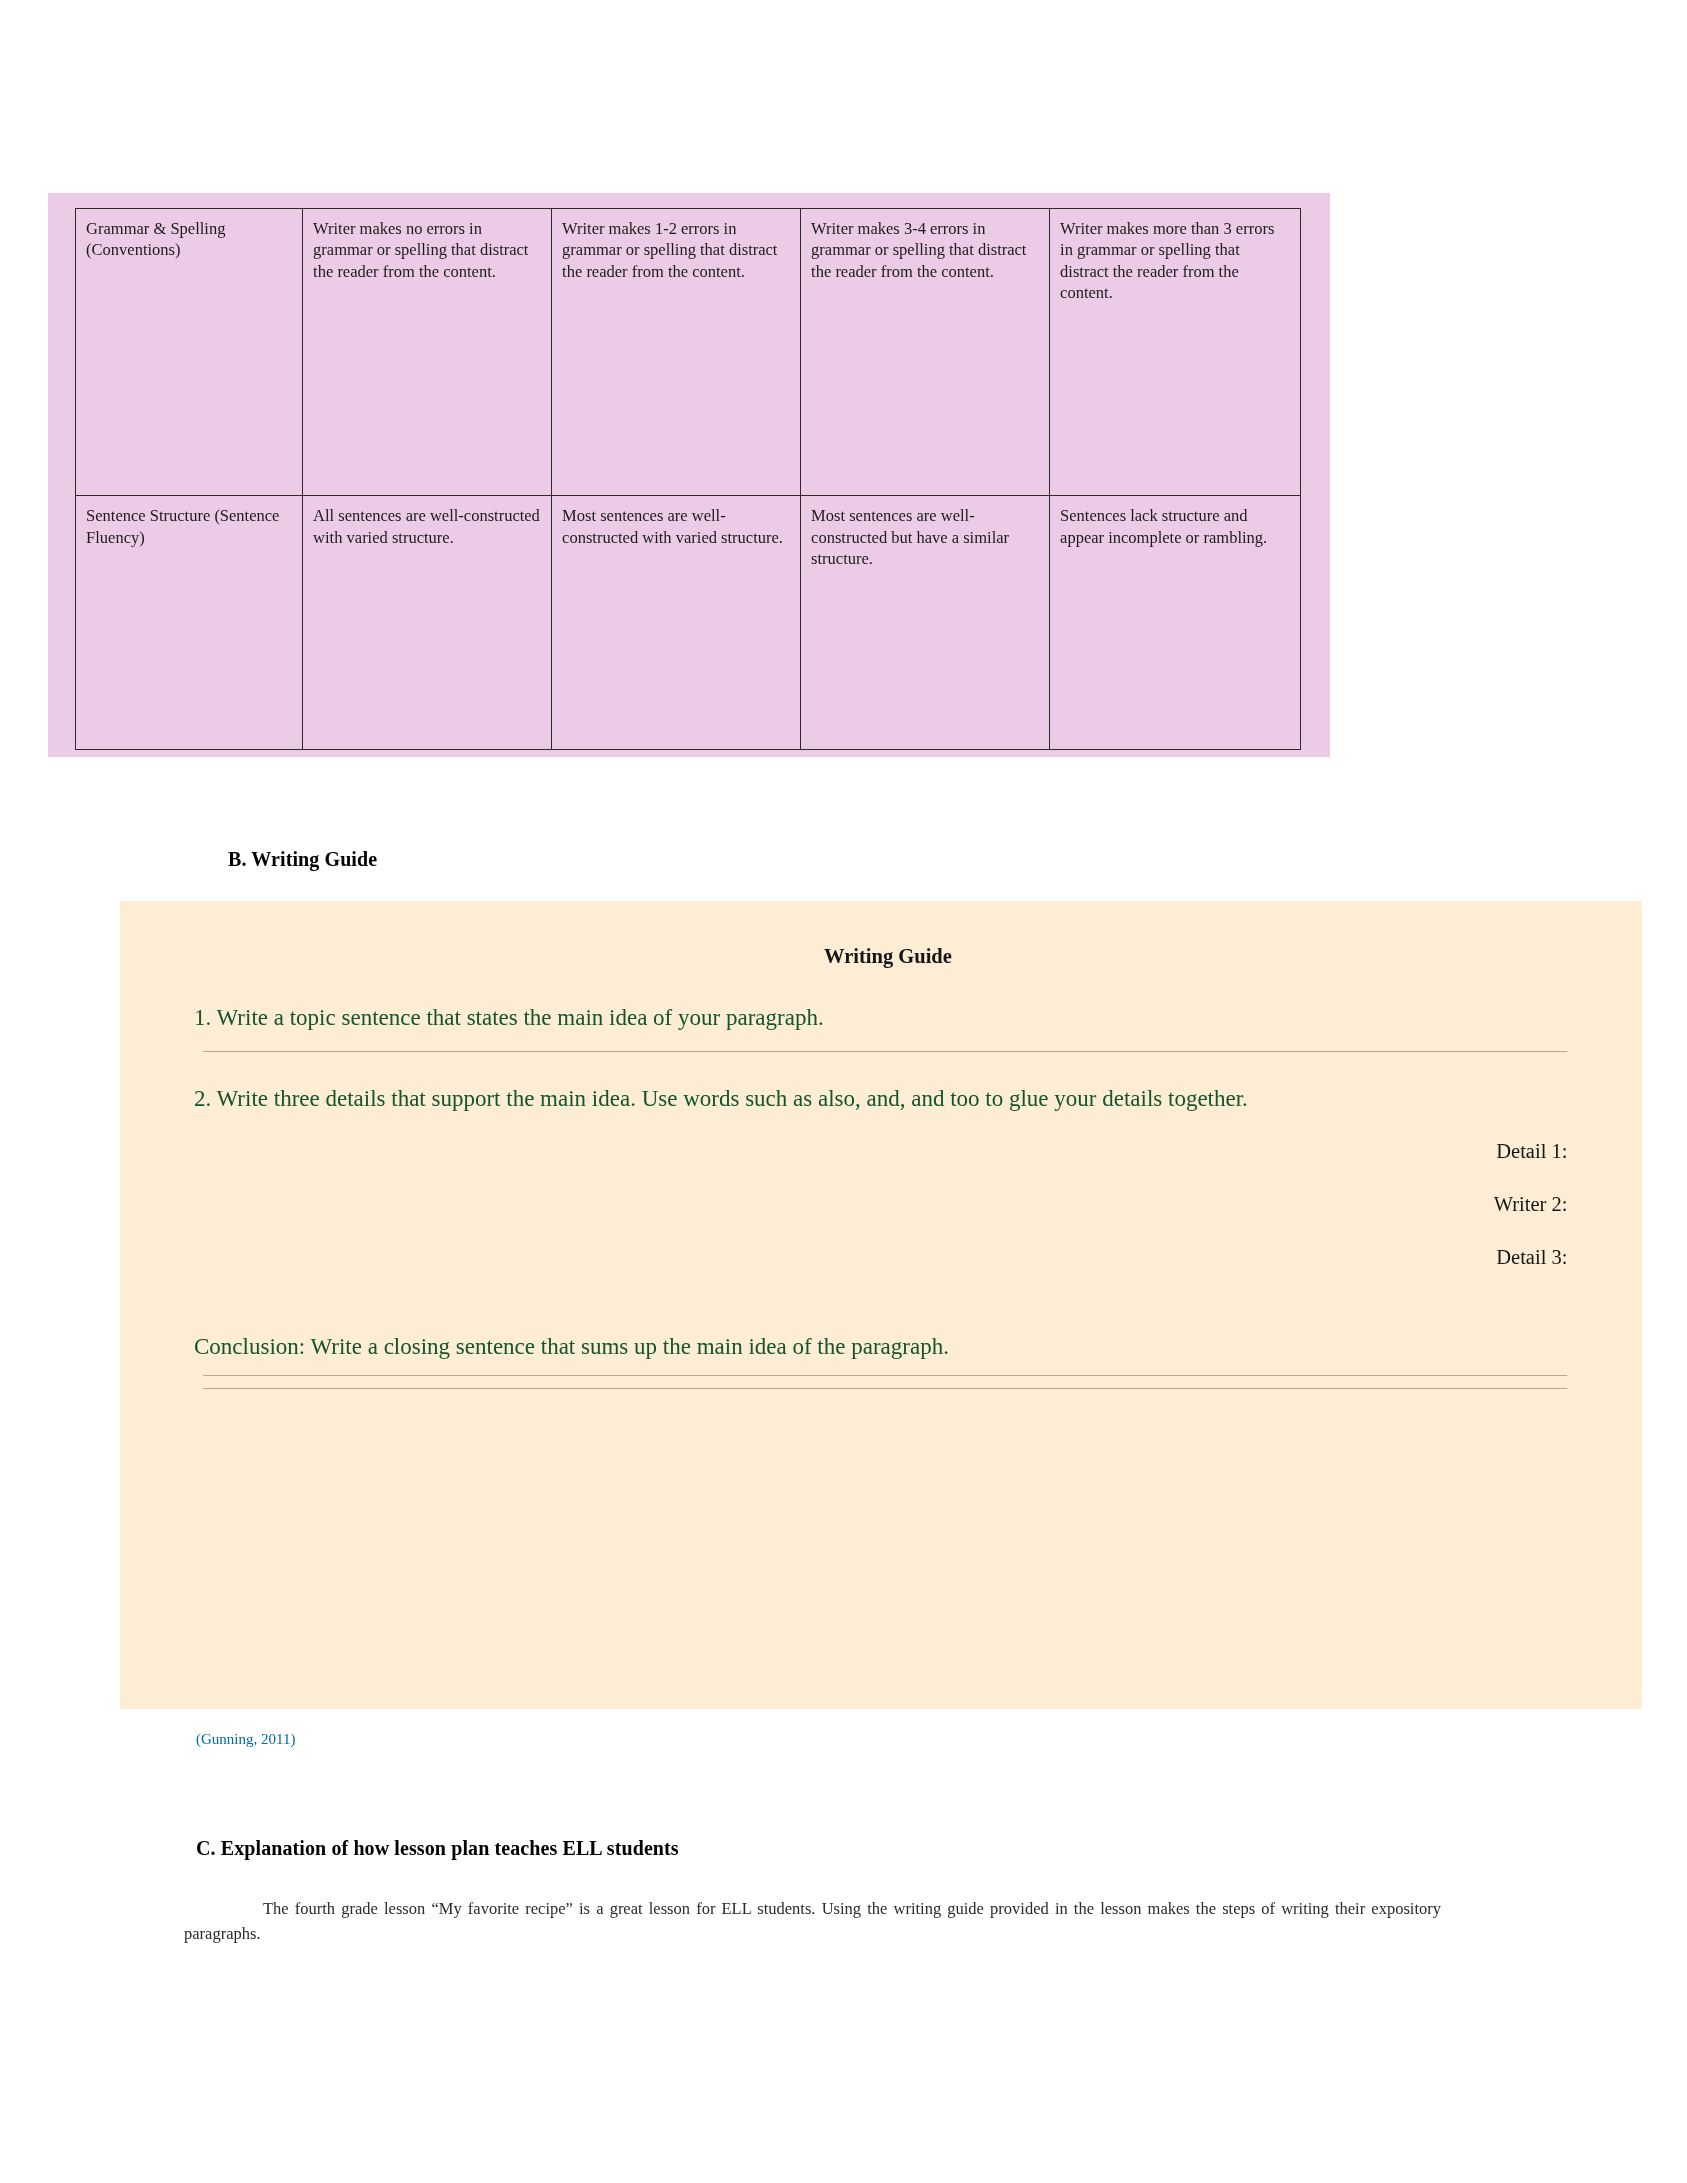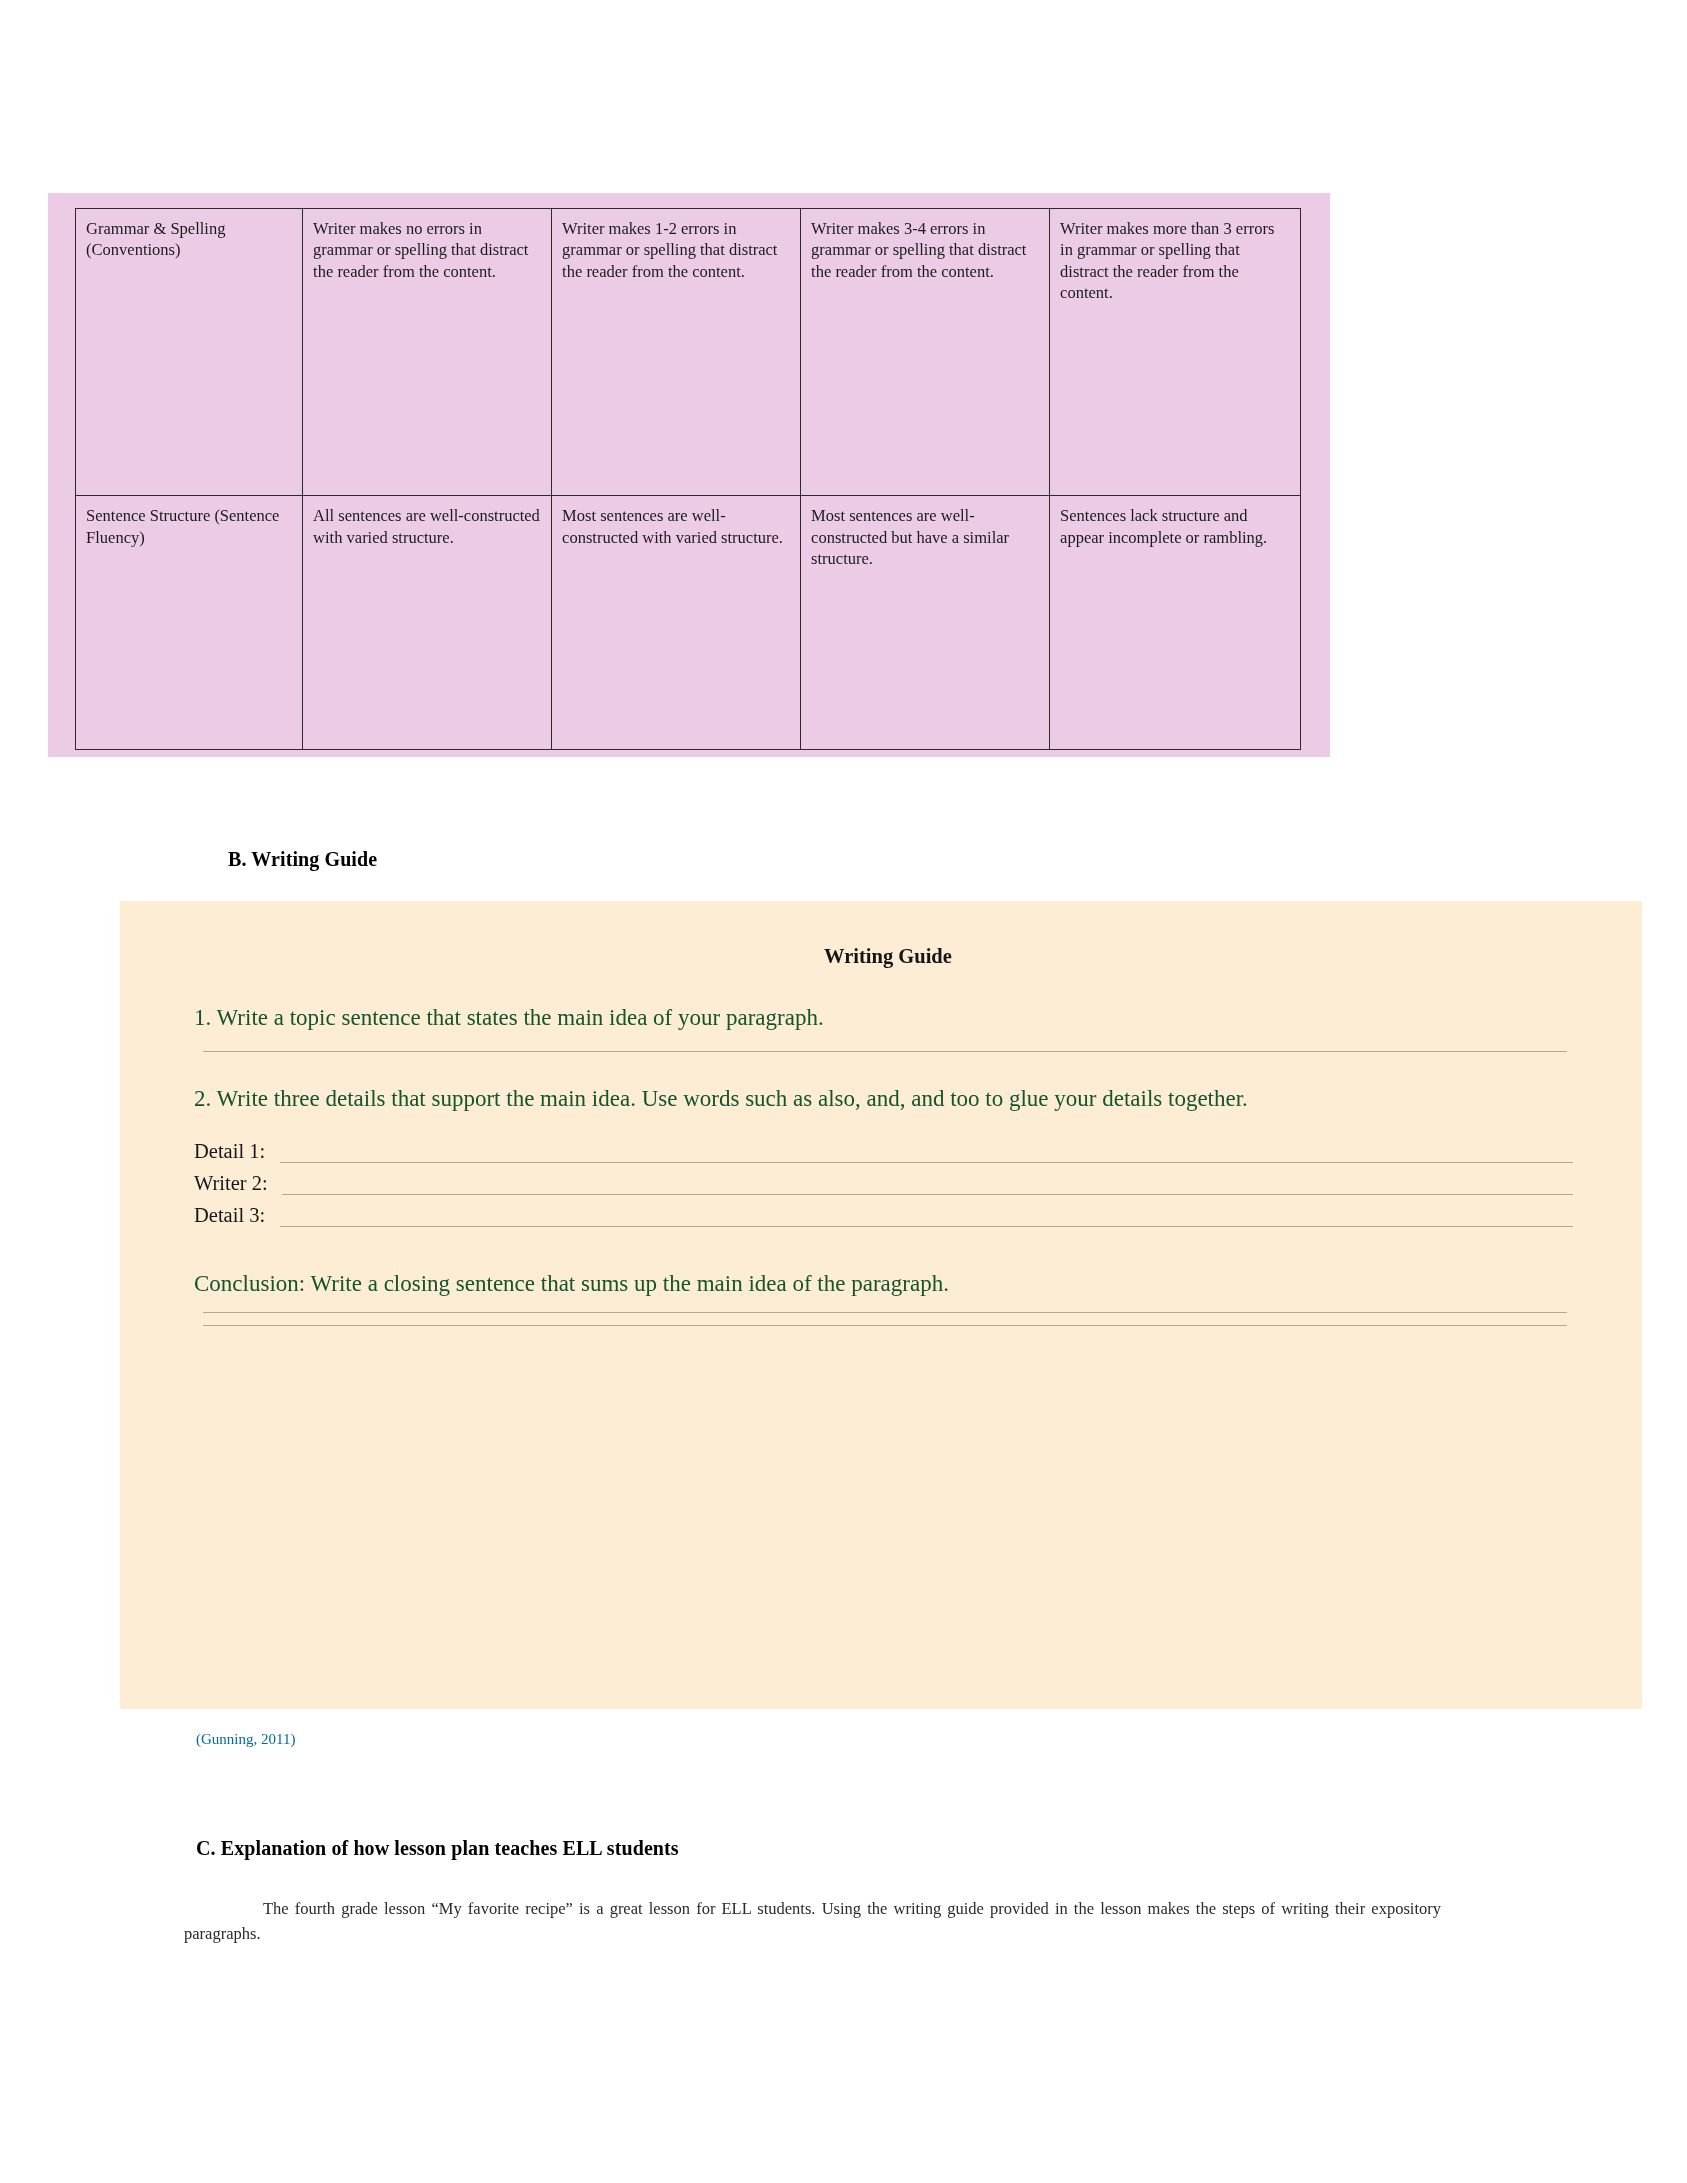--- a/index.html
+++ b/index.html
@@ -100,20 +100,21 @@
     margin: 17px 0 30px 9.3px;
     width: 1364px;
   }
   .rule.tight { margin: 12px 0 10.6px 9.3px; }
 
   .detail-row {
     display: flex;
     align-items: flex-end;
     gap: 0;
     margin: 0 0 9.3px 0;
+    flex-direction: column;
   }
   .detail-label {
     font-size: 20.5px;
     white-space: nowrap;
     color: #161616;
     padding-right: 14.6px;
   }
   .detail-line {
     flex: 1 1 auto;
     border-bottom: 1.3px solid #b8a88c;

